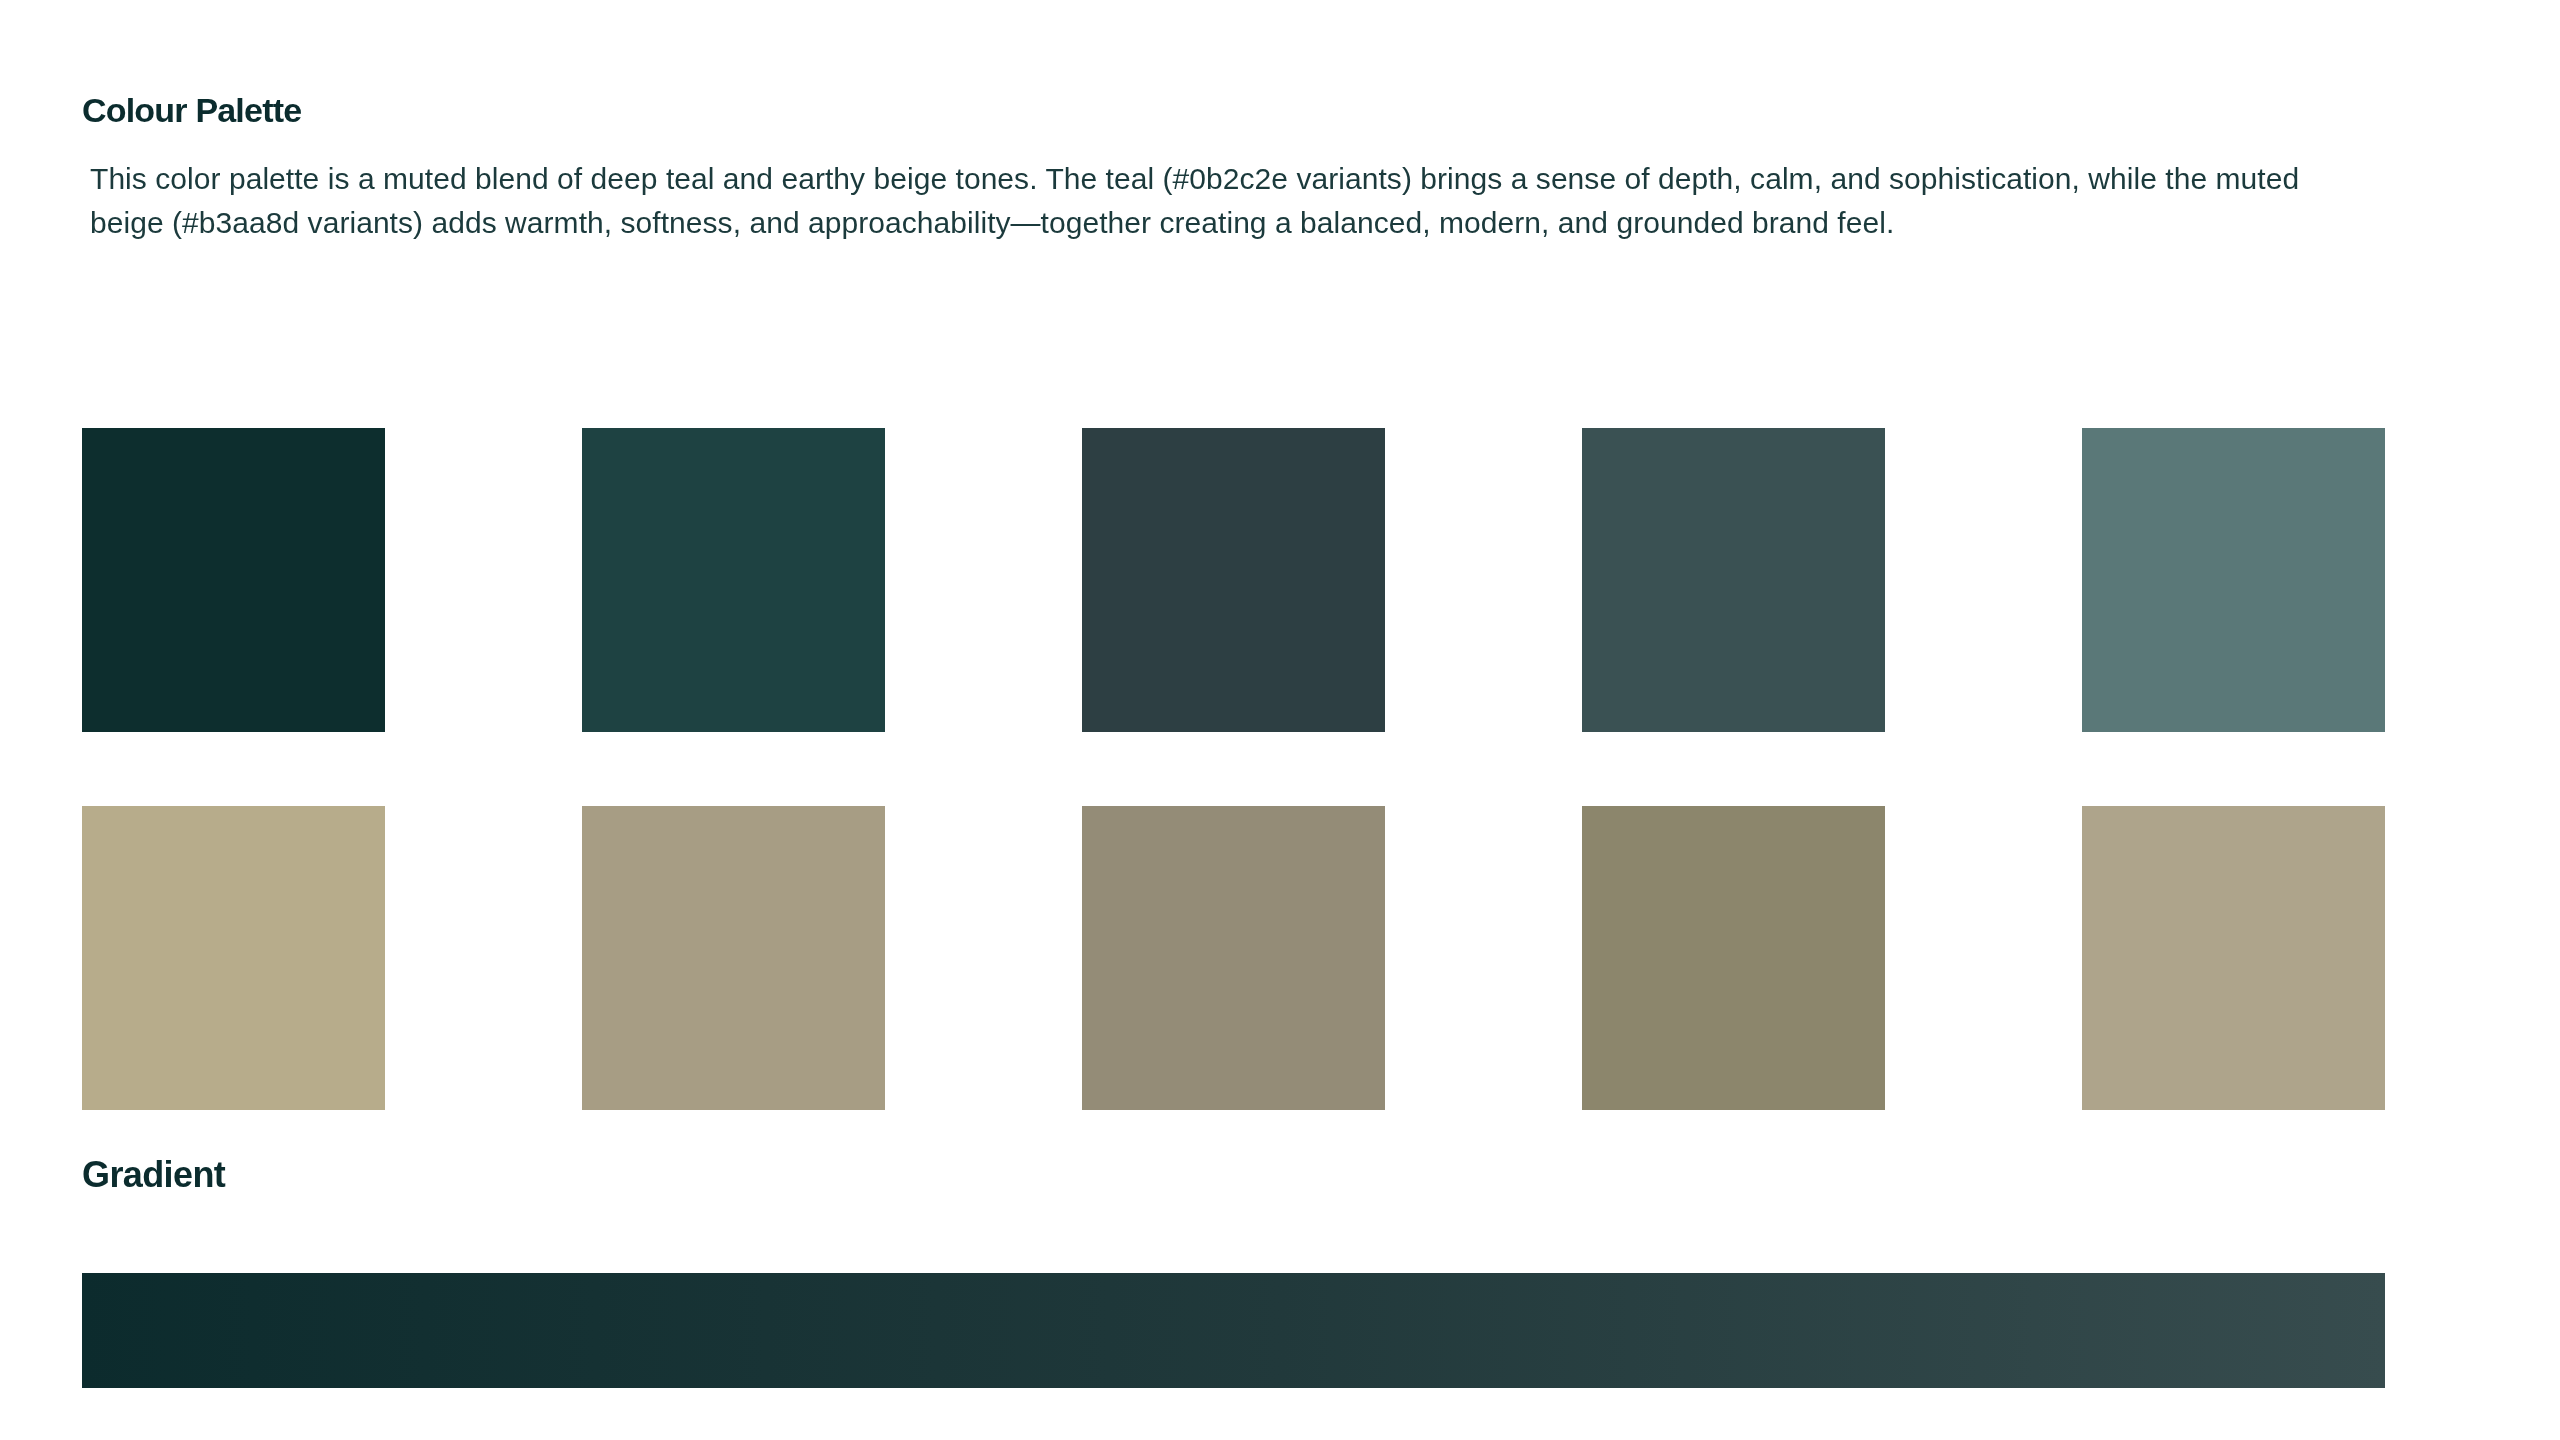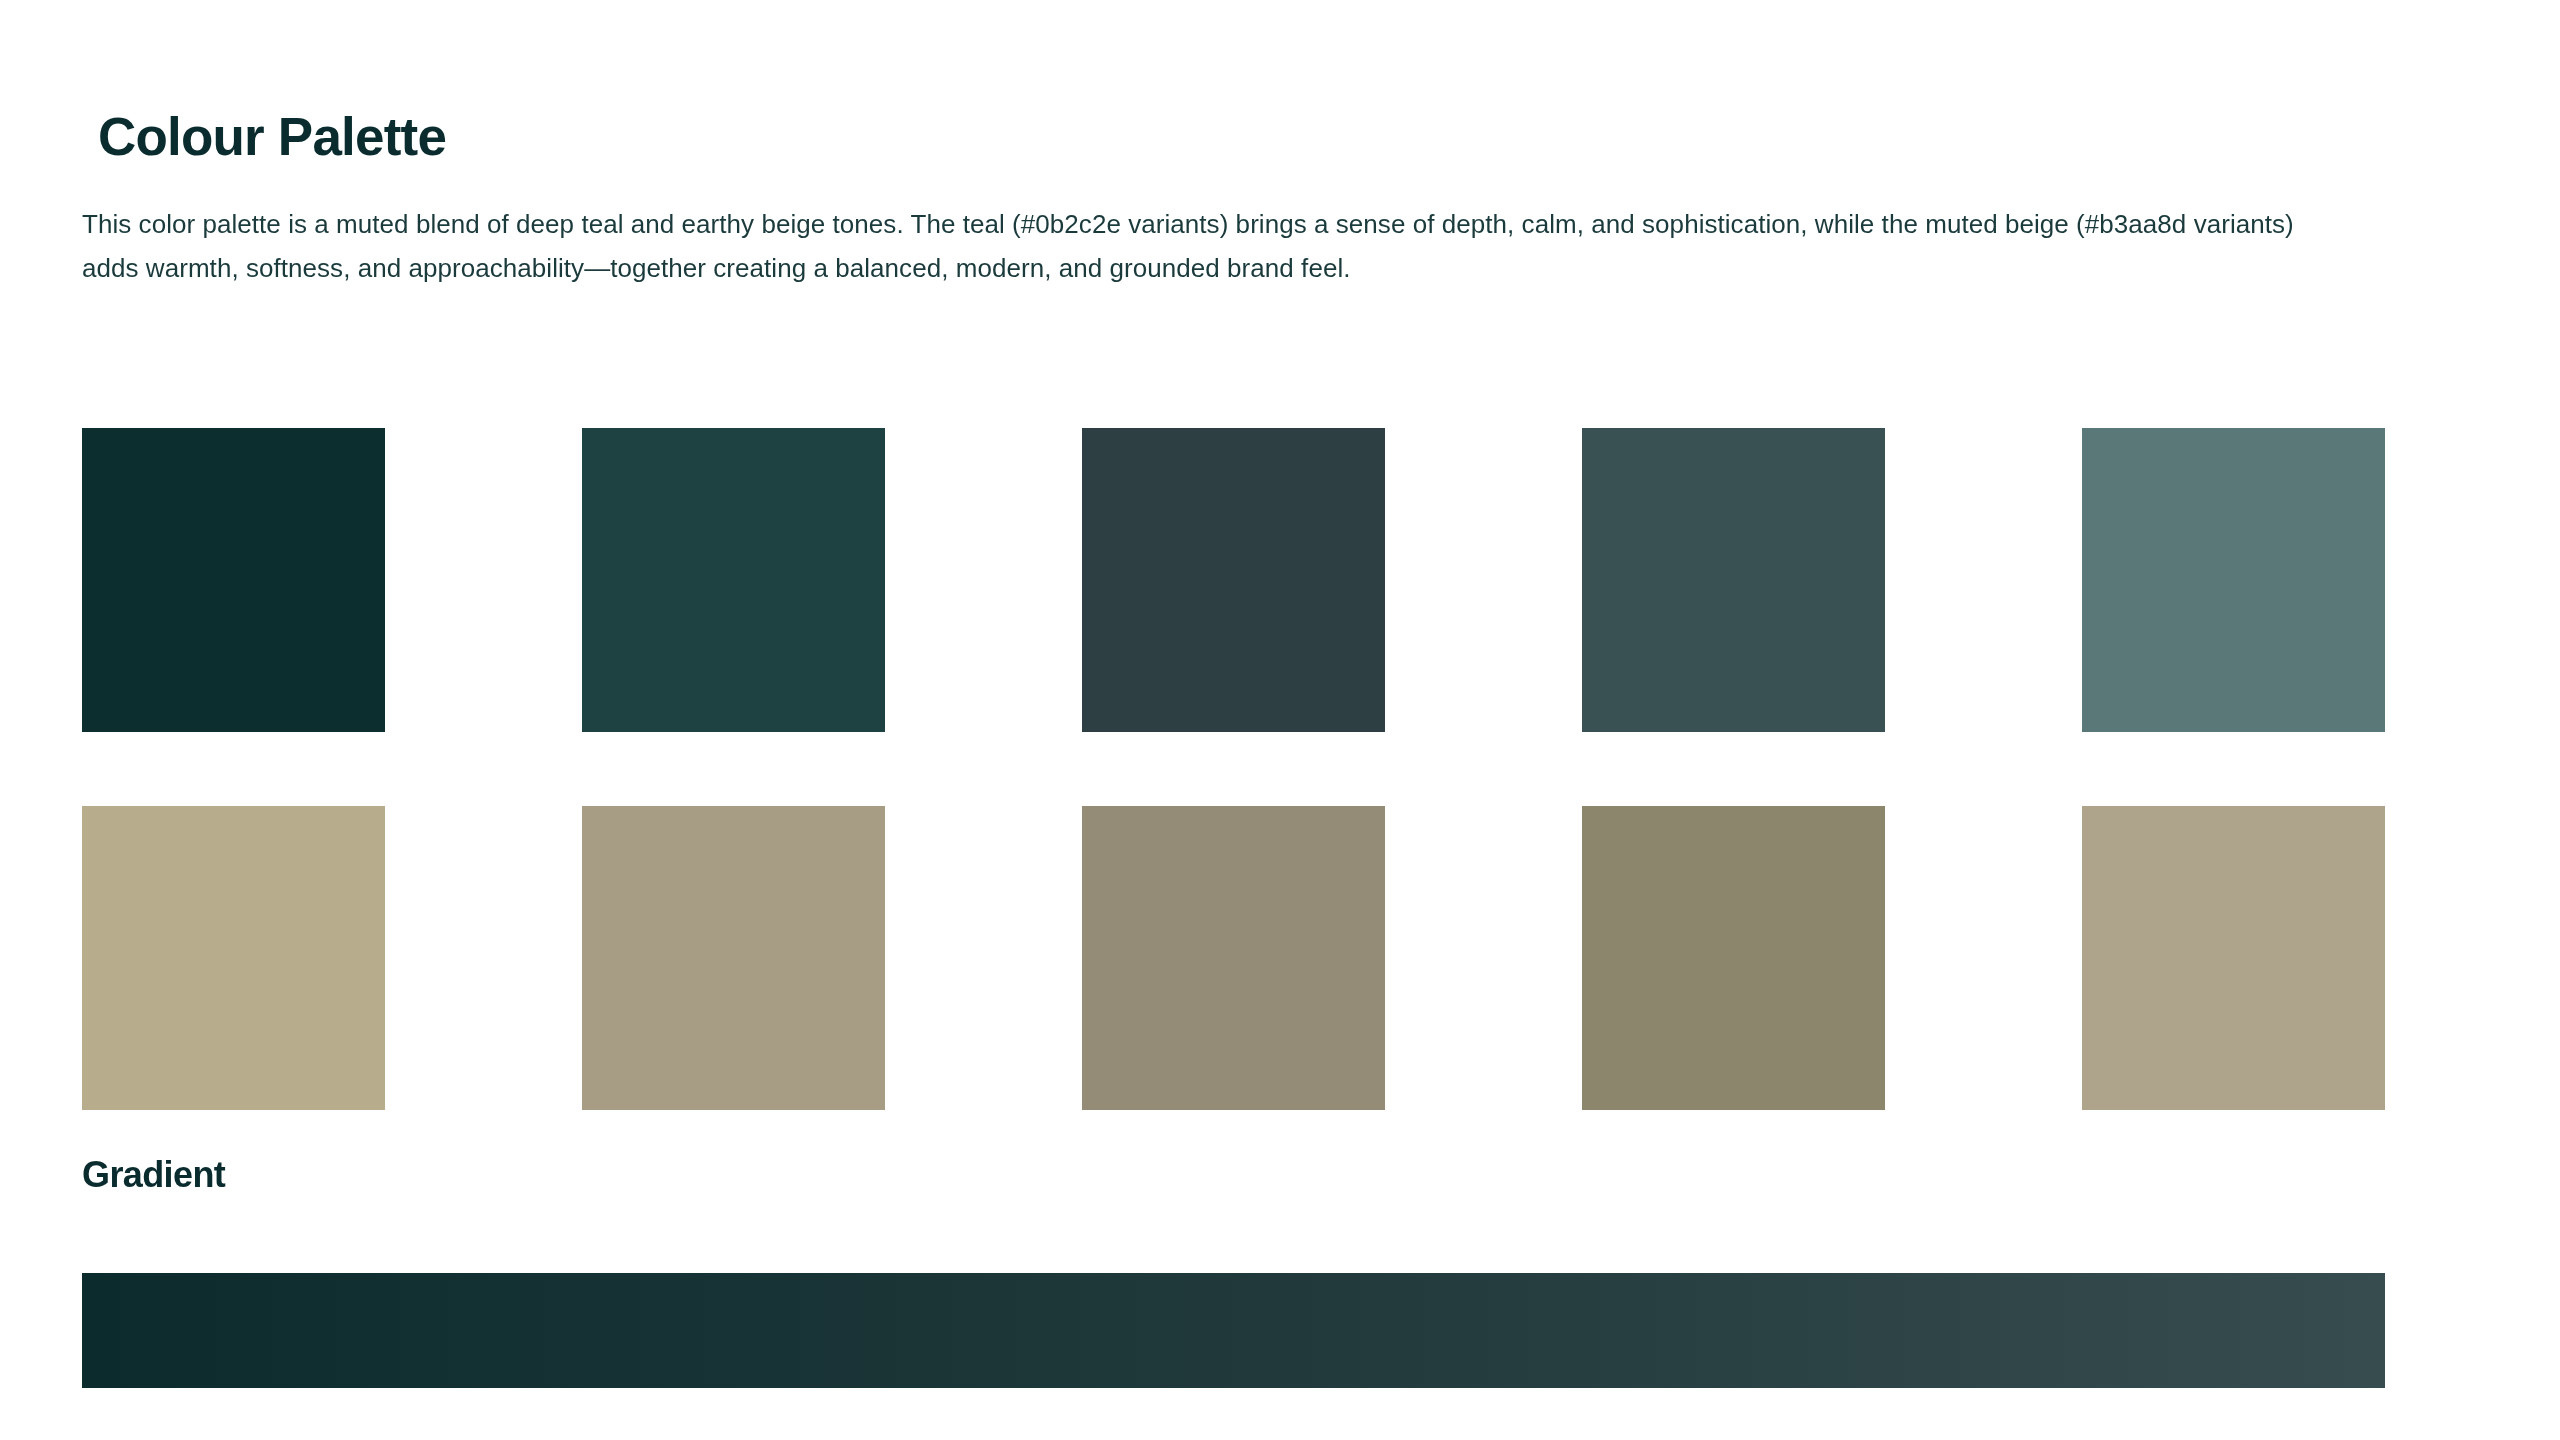--- a/index.html
+++ b/index.html
@@ -20,33 +20,33 @@
     height: 1440px;
     background: #ffffff;
   }
   .content {
     position: absolute;
     left: 82px;
     top: 0;
     width: 2303px;
   }
   .page-title {
-    font-size: 53px;
+    font-size: 34px;
     font-weight: bold;
     letter-spacing: -0.8px;
     color: #0b2c2e;
-    margin: 16px;
+    margin: 0;
     padding-top: 92px;
     line-height: 1.1;
   }
   .description {
-    font-size: 26px;
+    font-size: 30px;
     line-height: 44px;
     color: #1b3a3c;
-    margin: 0;
+    margin: 8px;
     padding-top: 20px;
     max-width: 2270px;
     font-weight: normal;
     letter-spacing: 0.05px;
   }
   .swatch-grid {
     position: absolute;
     left: 82px;
     width: 2303px;
     display: grid;

